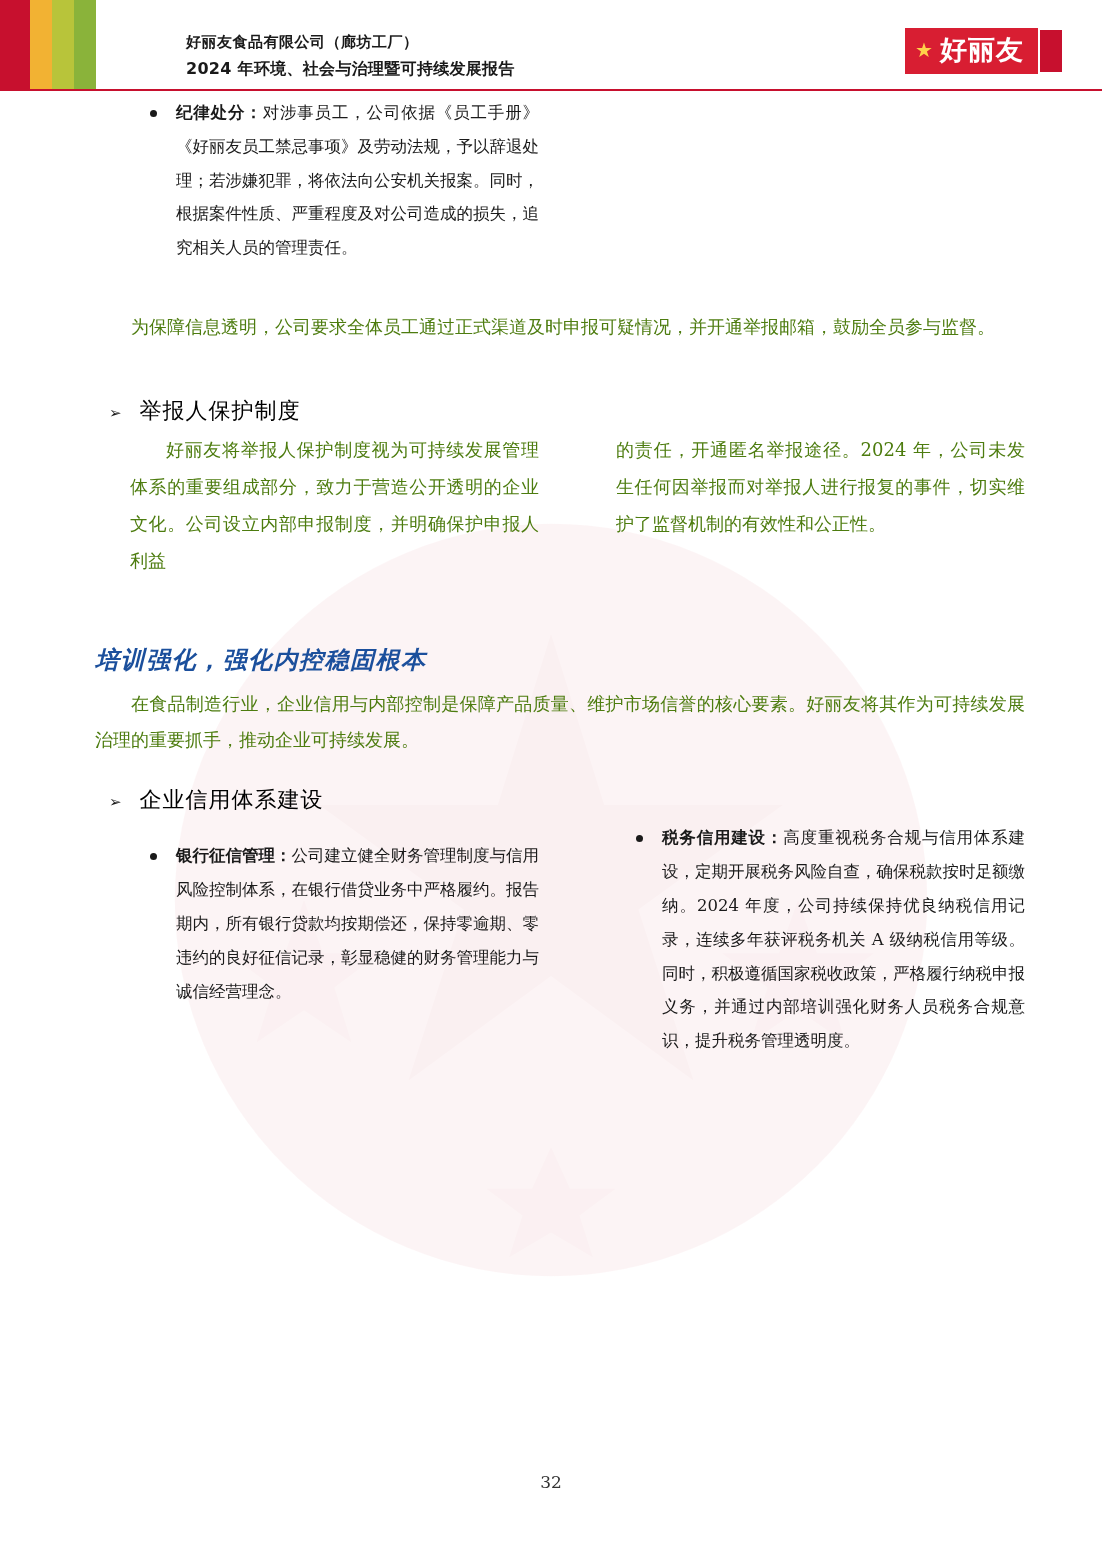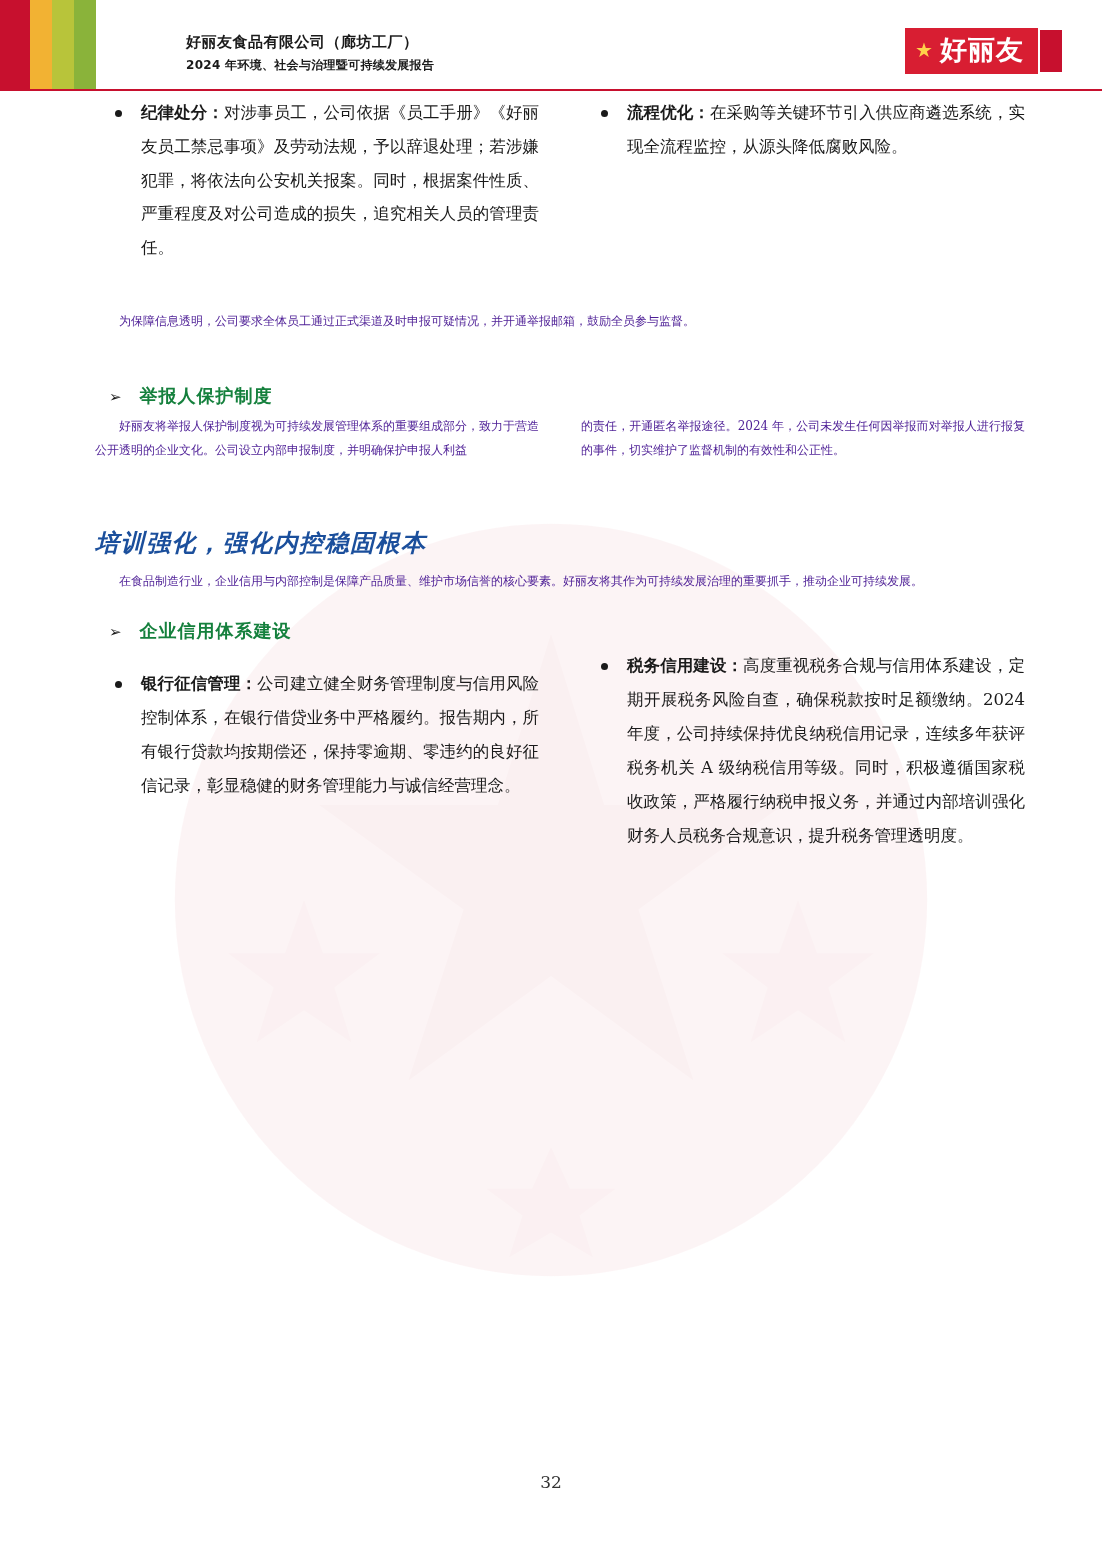--- a/index.html
+++ b/index.html
@@ -47,21 +47,21 @@
     top: 32px;
     line-height: 1.45;
   }
   .header-line1 {
     font-size: 15px;
     font-weight: bold;
     color: #1a1a1a;
     letter-spacing: 0.5px;
   }
   .header-line2 {
-    font-size: 12px;
+    font-size: 16px;
     font-weight: bold;
     color: #1a1a1a;
     letter-spacing: 0.3px;
     margin-top: 3px;
   }
   .header-rule {
     position: absolute;
     left: 0;
     top: 89px;
     width: 1102px;
@@ -114,21 +114,21 @@
   .content {
     position: absolute;
     left: 95px;
     top: 96px;
     width: 930px;
   }
   .cols {
     display: flex;
     gap: 42px;
   }
-  .col { width: 444px; }
+  .col { width: 444px; margin-left: 35px; }
 
   .bullet-list { margin: 0; padding: 0; list-style: none; }
   .bullet-item {
     position: relative;
     padding-left: 46px;
     margin-bottom: 14px;
     font-size: 16.5px;
     line-height: 2.05;
     color: #1a1a1a;
     text-align: justify;
@@ -142,23 +142,23 @@
     width: 7px;
     height: 7px;
     background: #1a1a1a;
     border-radius: 50%;
   }
   .bi-lead {
     font-weight: bold;
   }
 
   .para {
-    font-size: 12px;
+    font-size: 18px;
     line-height: 2.05;
-    color: #4c1d95;
+    color: #4d7c0f;
     text-align: justify;
     text-indent: 2em;
     margin: 0 0 6px 0;
     font-family: "DejaVu Serif", "Liberation Serif", serif;
   }
   .para.noindent { text-indent: 0; }
 
   .spacer-30 { height: 30px; }
   .spacer-44 { height: 44px; }
   .spacer-58 { height: 58px; }
@@ -171,23 +171,23 @@
     margin: 0 0 6px 0;
     padding-left: 14px;
   }
   .arrow-glyph {
     color: #1a1a1a;
     font-size: 15px;
     margin-right: 18px;
     font-family: "DejaVu Sans", sans-serif;
   }
   .arrow-text {
-    font-size: 18px;
-    font-weight: bold;
-    color: #15803d;
+    font-size: 22px;
+    font-weight: normal;
+    color: #000000;
     letter-spacing: 1px;
     font-family: "DejaVu Serif", "Liberation Serif", serif;
   }
 
   
   .section-title {
     font-size: 24px;
     font-weight: bold;
     font-style: italic;
     color: #1b4f9c;
@@ -251,23 +251,20 @@
     <div class="cols">
       <div class="col">
         <ul class="bullet-list">
           <li class="bullet-item">
             <span class="bi-lead">纪律处分：</span><span>对涉事员工，公司依据《员工手册》《好丽友员工禁忌事项》及劳动法规，予以辞退处理；若涉嫌犯罪，将依法向公安机关报案。同时，根据案件性质、严重程度及对公司造成的损失，追究相关人员的管理责任。</span>
           </li>
         </ul>
       </div>
       <div class="col">
         <ul class="bullet-list">
-          <li class="bullet-item">
-            <span class="bi-lead">流程优化：</span><span>在采购等关键环节引入供应商遴选系统，实现全流程监控，从源头降低腐败风险。</span>
-          </li>
         </ul>
       </div>
     </div>
 
     <div class="spacer-30"></div>
 
     <p class="para">为保障信息透明，公司要求全体员工通过正式渠道及时申报可疑情况，并开通举报邮箱，鼓励全员参与监督。</p>
 
     <div class="spacer-44"></div>
 

